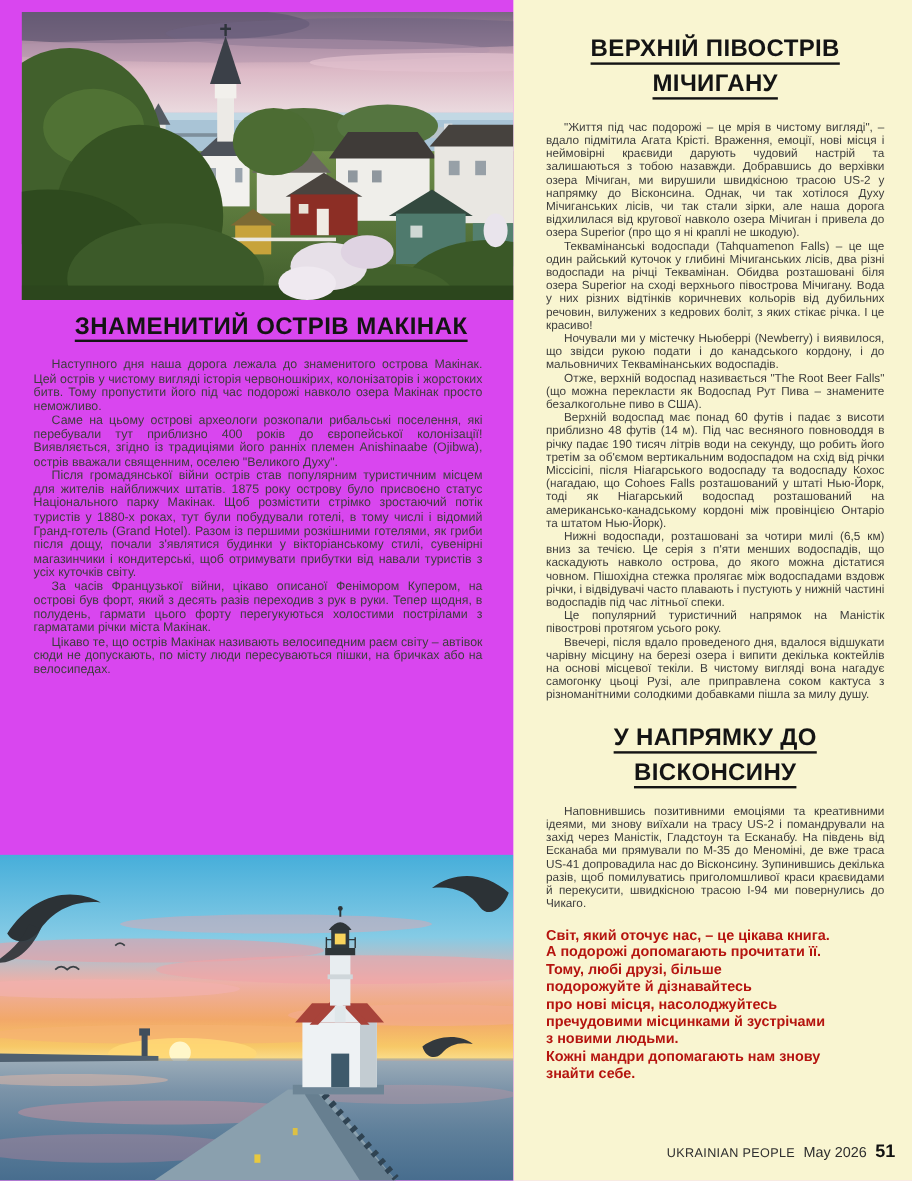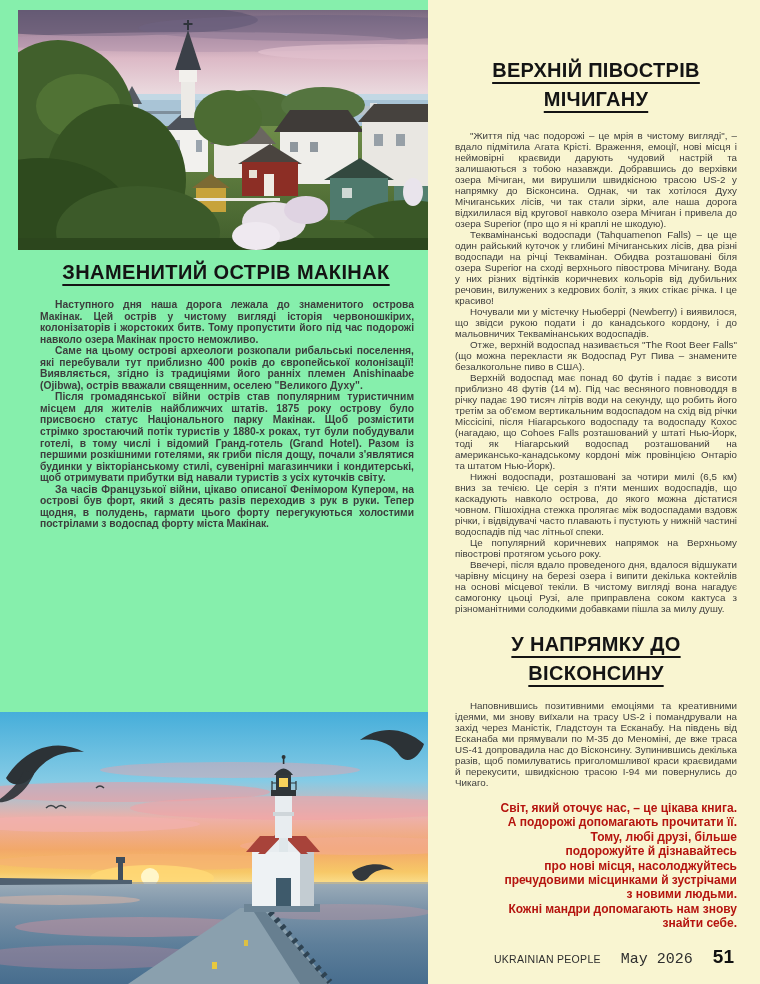--- a/index.html
+++ b/index.html
@@ -4,57 +4,57 @@
 <style>
   html,body{margin:0;padding:0;}
   body{
     width:760px;height:984px;position:relative;overflow:hidden;
     background:#ffffff;
     font-family:"Liberation Sans","DejaVu Sans",sans-serif;
     -webkit-font-smoothing:antialiased;
   }
   .page{position:absolute;inset:0;}
   
-  .left-col{position:absolute;left:0;top:0;width:428px;height:984px;background:#86efac;}
+  .left-col{position:absolute;left:0;top:0;width:428px;height:984px;background:#d946ef;}
   .photo-top{position:absolute;left:18px;top:10px;width:410px;height:240px;overflow:hidden;}
   .photo-bottom{position:absolute;left:0;top:712px;width:428px;height:272px;overflow:hidden;}
   .photo-top svg,.photo-bottom svg{display:block;}
   .headline-left{
     position:absolute;left:28px;top:261px;width:396px;
     text-align:center;font-weight:bold;font-size:20px;letter-spacing:.4px;color:#141414;
     text-decoration:underline;text-underline-offset:5px;text-decoration-thickness:1.5px;
   }
-  .left-body{position:absolute;left:40px;top:299px;width:374px;font-weight:bold;}
+  .left-body{position:absolute;left:28px;top:299px;width:374px;}
   .body-p{
     margin:0;font-size:10.3px;line-height:11.55px;color:#3d3d3d;
     text-align:justify;text-indent:15px;
   }
   
   .right-col{
     position:absolute;left:428px;top:0;width:332px;height:984px;
-    background:#f9f5d1;box-sizing:border-box;padding:56px 23px 0 27px;
+    background:#f9f5d1;box-sizing:border-box;padding:27px 23px 0 27px;
   }
   .headline-right{
     text-align:center;font-weight:bold;font-size:20px;line-height:29px;letter-spacing:.3px;color:#141414;
     text-decoration:underline;text-underline-offset:5px;text-decoration-thickness:1.5px;
     margin:0 0 16px 0;
   }
   .headline-right.second{margin-top:16px;margin-bottom:12px;}
   .right-body .body-p{font-size:9.8px;line-height:11px;width:282px;}
   .pull-quote{
-    margin:13px 0 0 0;text-align:right;white-space:pre-line;
+    margin:13px 0 0 0;text-align:left;white-space:pre-line;
     font-weight:bold;font-size:12px;line-height:14.4px;color:#b5140f;
   }
   .footer{
-    position:absolute;right:26px;bottom:16px;display:flex;align-items:baseline;gap:20px;
+    position:absolute;right:14px;bottom:16px;display:flex;align-items:baseline;gap:7px;
     color:#2e2e2e;
   }
   .footer .mag{font-size:10.5px;letter-spacing:.3px;}
-  .footer .date{font-size:15px;font-family:Liberation Mono, monospace;}
-  .footer .pageno{font-size:19px;font-weight:bold;color:#111;}
+  .footer .date{font-size:12px;}
+  .footer .pageno{font-size:15px;font-weight:bold;color:#111;}
 </style>
 </head>
 <body>
 
 <div class="page">
 
   <div class="left-col">
 
     <div class="photo-top">
       <svg width="410" height="240" viewBox="0 0 410 240" preserveAspectRatio="none">
@@ -148,21 +148,22 @@
         </g>
       </svg>
     </div>
 
     <div class="headline-left">ЗНАМЕНИТИЙ ОСТРІВ МАКІНАК</div>
 
     <div class="left-body">
       <p class="body-p">Наступного дня наша дорога лежала до знаменитого острова Макінак. Цей острів у чистому вигляді історія червоношкірих, колонізаторів і жорстоких битв. Тому пропустити його під час подорожі навколо озера Макінак просто неможливо.</p>
       <p class="body-p">Саме на цьому острові археологи розкопали рибальські поселення, які перебували тут приблизно 400 років до європейської колонізації! Виявляється, згідно із традиціями його ранніх племен Anishinaabe (Ojibwa), острів вважали священним, оселею "Великого Духу".</p>
       <p class="body-p">Після громадянської війни острів став популярним туристичним місцем для жителів найближчих штатів. 1875 року острову було присвоєно статус Національного парку Макінак. Щоб розмістити стрімко зростаючий потік туристів у 1880-х роках, тут були побудували готелі, в тому числі і відомий Гранд-готель (Grand Hotel). Разом із першими розкішними готелями, як гриби після дощу, почали з'являтися будинки у вікторіанському стилі, сувенірні магазинчики і кондитерські, щоб отримувати прибутки від навали туристів з усіх куточків світу.</p>
-      <p class="body-p">За часів Французької війни, цікаво описаної Фенімором Купером, на острові був форт, який з десять разів переходив з рук в руки. Тепер щодня, в полудень, гармати цього форту перегукуються холостими пострілами з водоспад форту міста Макінак.</p>
+      <p class="body-p">За часів Французької війни, цікаво описаної Фенімором Купером, на острові був форт, який з десять разів переходив з рук в руки. Тепер щодня, в полудень, гармати цього форту перегукуються холостими пострілами з гарматами річки міста Макінак.</p>
+      <p class="body-p">Цікаво те, що острів Макінак називають велосипедним раєм світу – автівок сюди не допускають, по місту люди пересуваються пішки, на бричках або на велосипедах.</p>
     </div>
 
     <div class="photo-bottom">
       <svg width="428" height="272" viewBox="0 0 428 272" preserveAspectRatio="none">
         <defs>
           <linearGradient id="gSky2" x1="0" y1="0" x2="0" y2="1">
             <stop offset="0" stop-color="#46aeda"></stop>
             <stop offset="0.40" stop-color="#85cbe5"></stop>
             <stop offset="0.62" stop-color="#eeb0a8"></stop>
             <stop offset="0.80" stop-color="#f2a869"></stop>
@@ -248,21 +249,21 @@
 
     <h1 class="headline-right">ВЕРХНІЙ ПІВОСТРІВ МІЧИГАНУ</h1>
 
     <div class="right-body">
       <p class="body-p">"Життя під час подорожі – це мрія в чистому вигляді", – вдало підмітила Агата Крісті. Враження, емоції, нові місця і неймовірні краєвиди дарують чудовий настрій та залишаються з тобою назавжди. Добравшись до верхівки озера Мічиган, ми вирушили швидкісною трасою US-2 у напрямку до Вісконсина. Однак, чи так хотілося Духу Мічиганських лісів, чи так стали зірки, але наша дорога відхилилася від кругової навколо озера Мічиган і привела до озера Superior (про що я ні краплі не шкодую).</p>
       <p class="body-p">Теквамінанські водоспади (Tahquamenon Falls) – це ще один райський куточок у глибині Мічиганських лісів, два різні водоспади на річці Теквамінан. Обидва розташовані біля озера Superior на сході верхнього півострова Мічигану. Вода у них різних відтінків коричневих кольорів від дубильних речовин, вилужених з кедрових боліт, з яких стікає річка. І це красиво!</p>
       <p class="body-p">Ночували ми у містечку Ньюберрі (Newberry) і виявилося, що звідси рукою подати і до канадського кордону, і до мальовничих Теквамінанських водоспадів.</p>
       <p class="body-p">Отже, верхній водоспад називається "The Root Beer Falls" (що можна перекласти як Водоспад Рут Пива – знамените безалкогольне пиво в США).</p>
       <p class="body-p">Верхній водоспад має понад 60 футів і падає з висоти приблизно 48 футів (14 м). Під час весняного повноводдя в річку падає 190 тисяч літрів води на секунду, що робить його третім за об'ємом вертикальним водоспадом на схід від річки Міссісіпі, після Ніагарського водоспаду та водоспаду Кохос (нагадаю, що Cohoes Falls розташований у штаті Нью-Йорк, тоді як Ніагарський водоспад розташований на американсько-канадському кордоні між провінцією Онтаріо та штатом Нью-Йорк).</p>
       <p class="body-p">Нижні водоспади, розташовані за чотири милі (6,5 км) вниз за течією. Це серія з п'яти менших водоспадів, що каскадують навколо острова, до якого можна дістатися човном. Пішохідна стежка пролягає між водоспадами вздовж річки, і відвідувачі часто плавають і пустують у нижній частині водоспадів під час літньої спеки.</p>
-      <p class="body-p">Це популярний коричневих напрямок на Верхньому півострові протягом усього року.</p>
+      <p class="body-p">Це популярний туристичний напрямок на Маністік півострові протягом усього року.</p>
       <p class="body-p">Ввечері, після вдало проведеного дня, вдалося відшукати чарівну місцину на березі озера і випити декілька коктейлів на основі місцевої текіли. В чистому вигляді вона нагадує самогонку цьоці Рузі, але приправлена соком кактуса з різноманітними солодкими добавками пішла за милу душу.</p>
     </div>
 
     <h1 class="headline-right second">У НАПРЯМКУ ДО ВІСКОНСИНУ</h1>
 
     <div class="right-body">
       <p class="body-p">Наповнившись позитивними емоціями та креативними ідеями, ми знову виїхали на трасу US-2 і помандрували на захід через Маністік, Гладстоун та Есканабу. На південь від Есканаба ми прямували по М-35 до Меноміні, де вже траса US-41 допровадила нас до Вісконсину. Зупинившись декілька разів, щоб помилуватись приголомшливої краси краєвидами й перекусити,  швидкісною трасою І-94 ми повернулись до Чикаго.</p>
     </div>
 
     <div class="pull-quote">Світ, який оточує нас, – це цікава книга.

